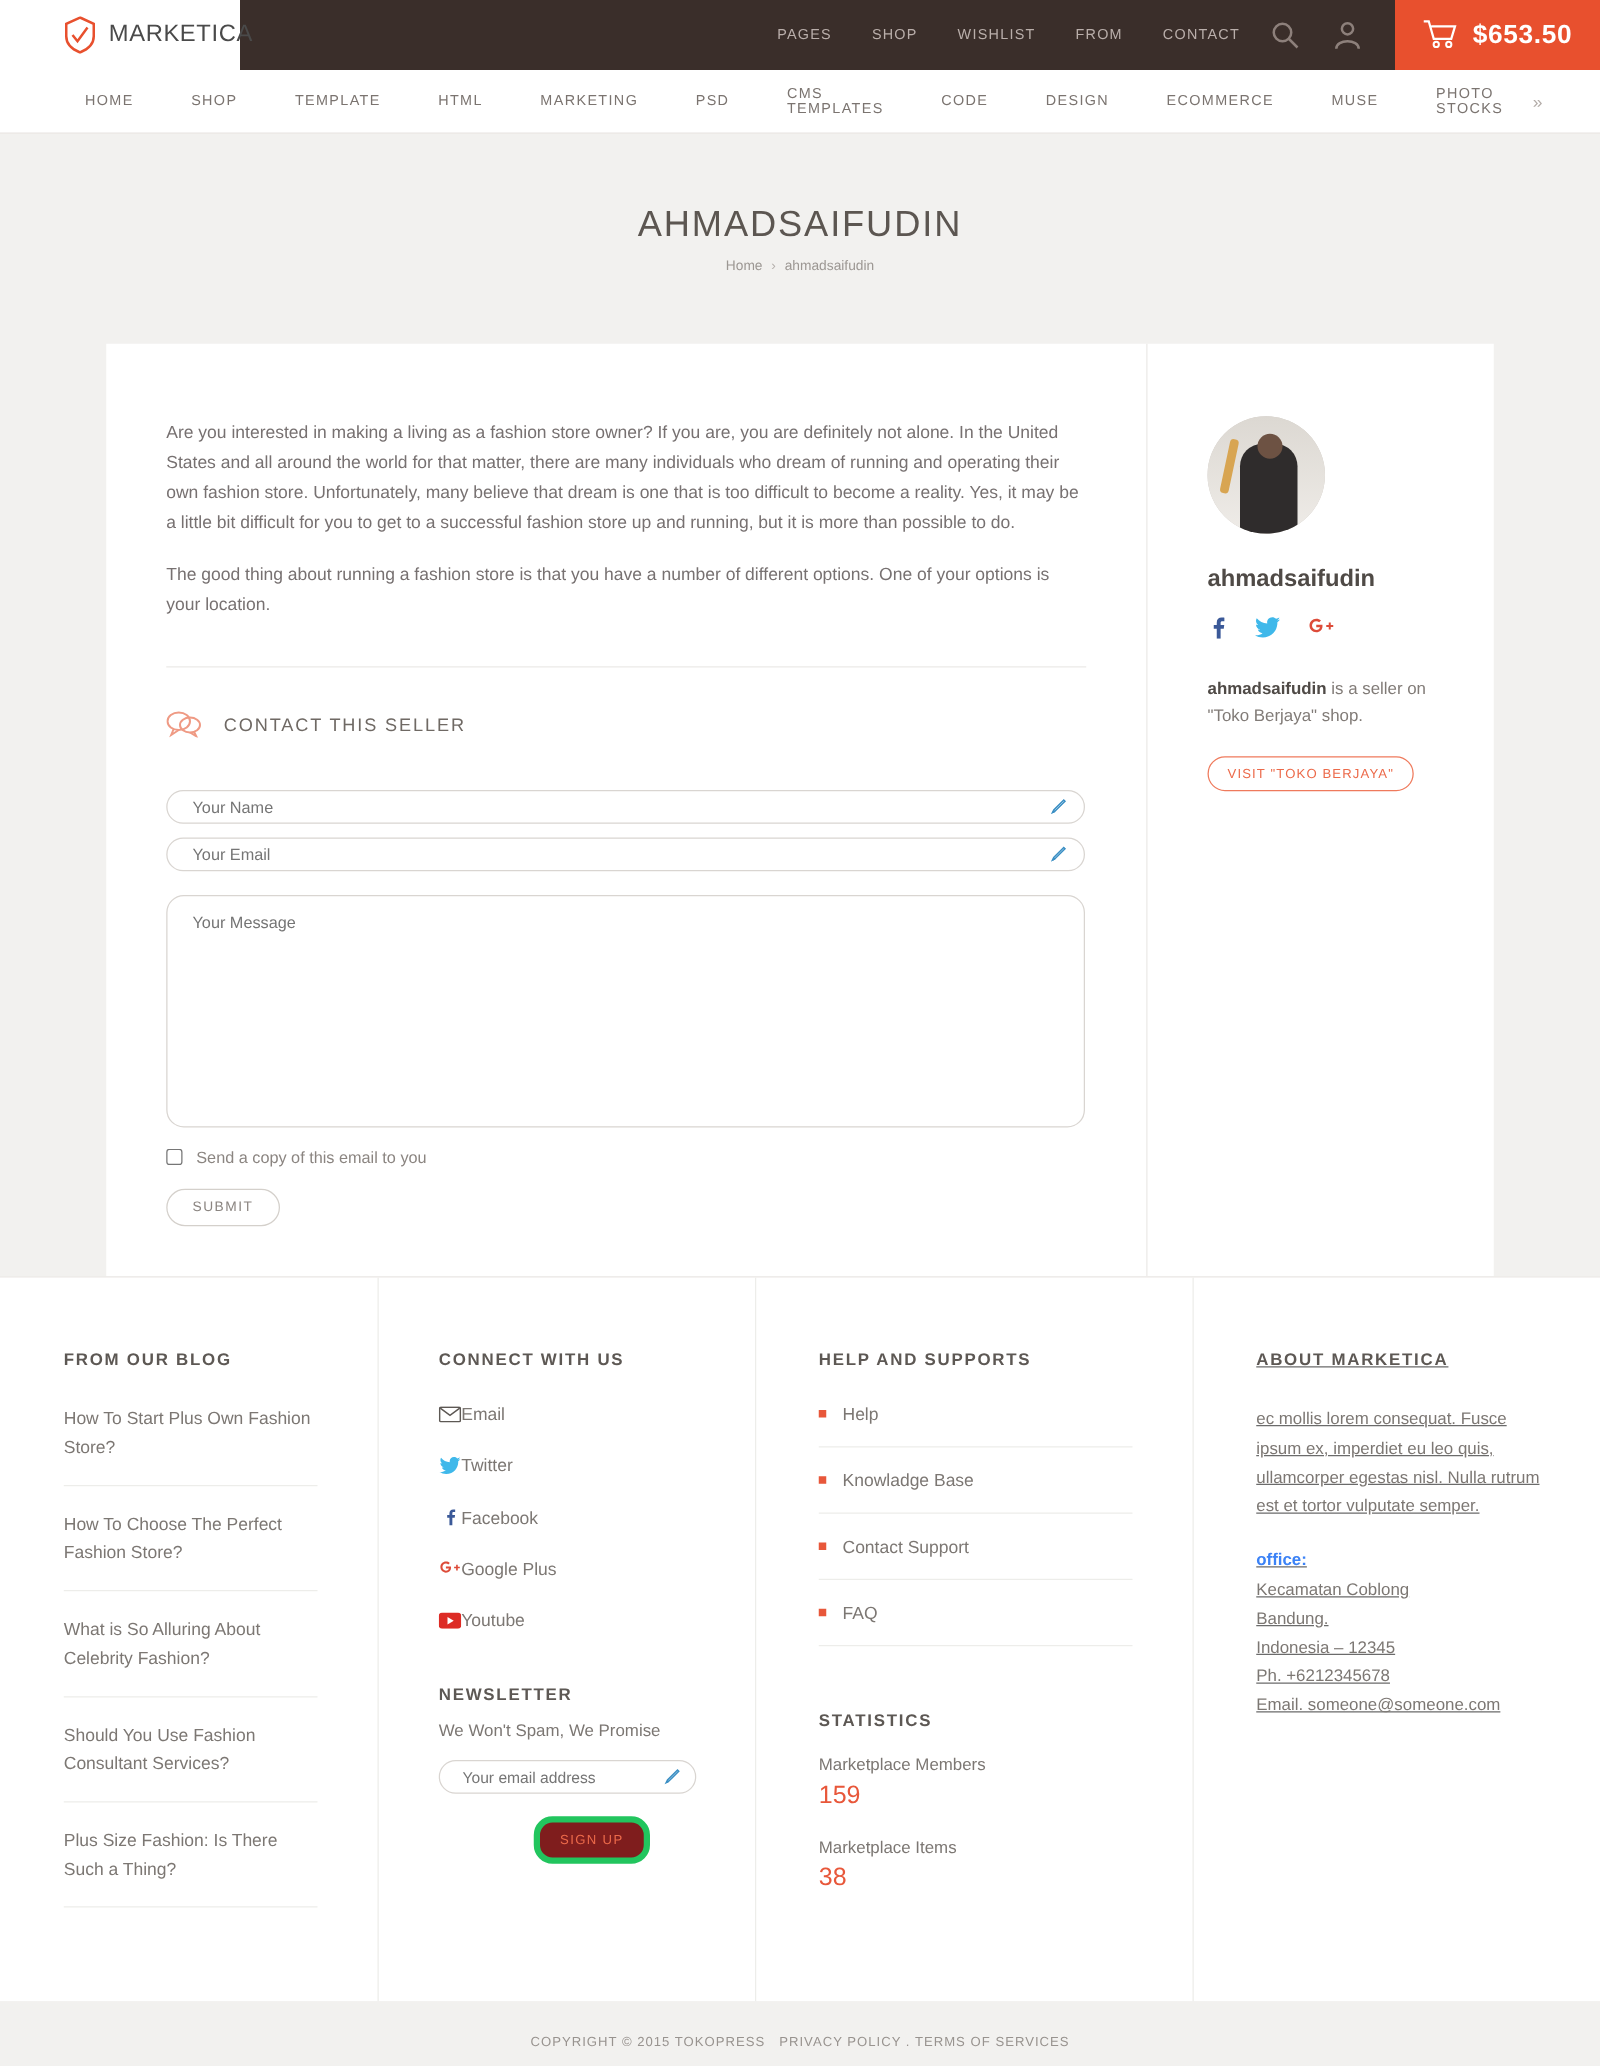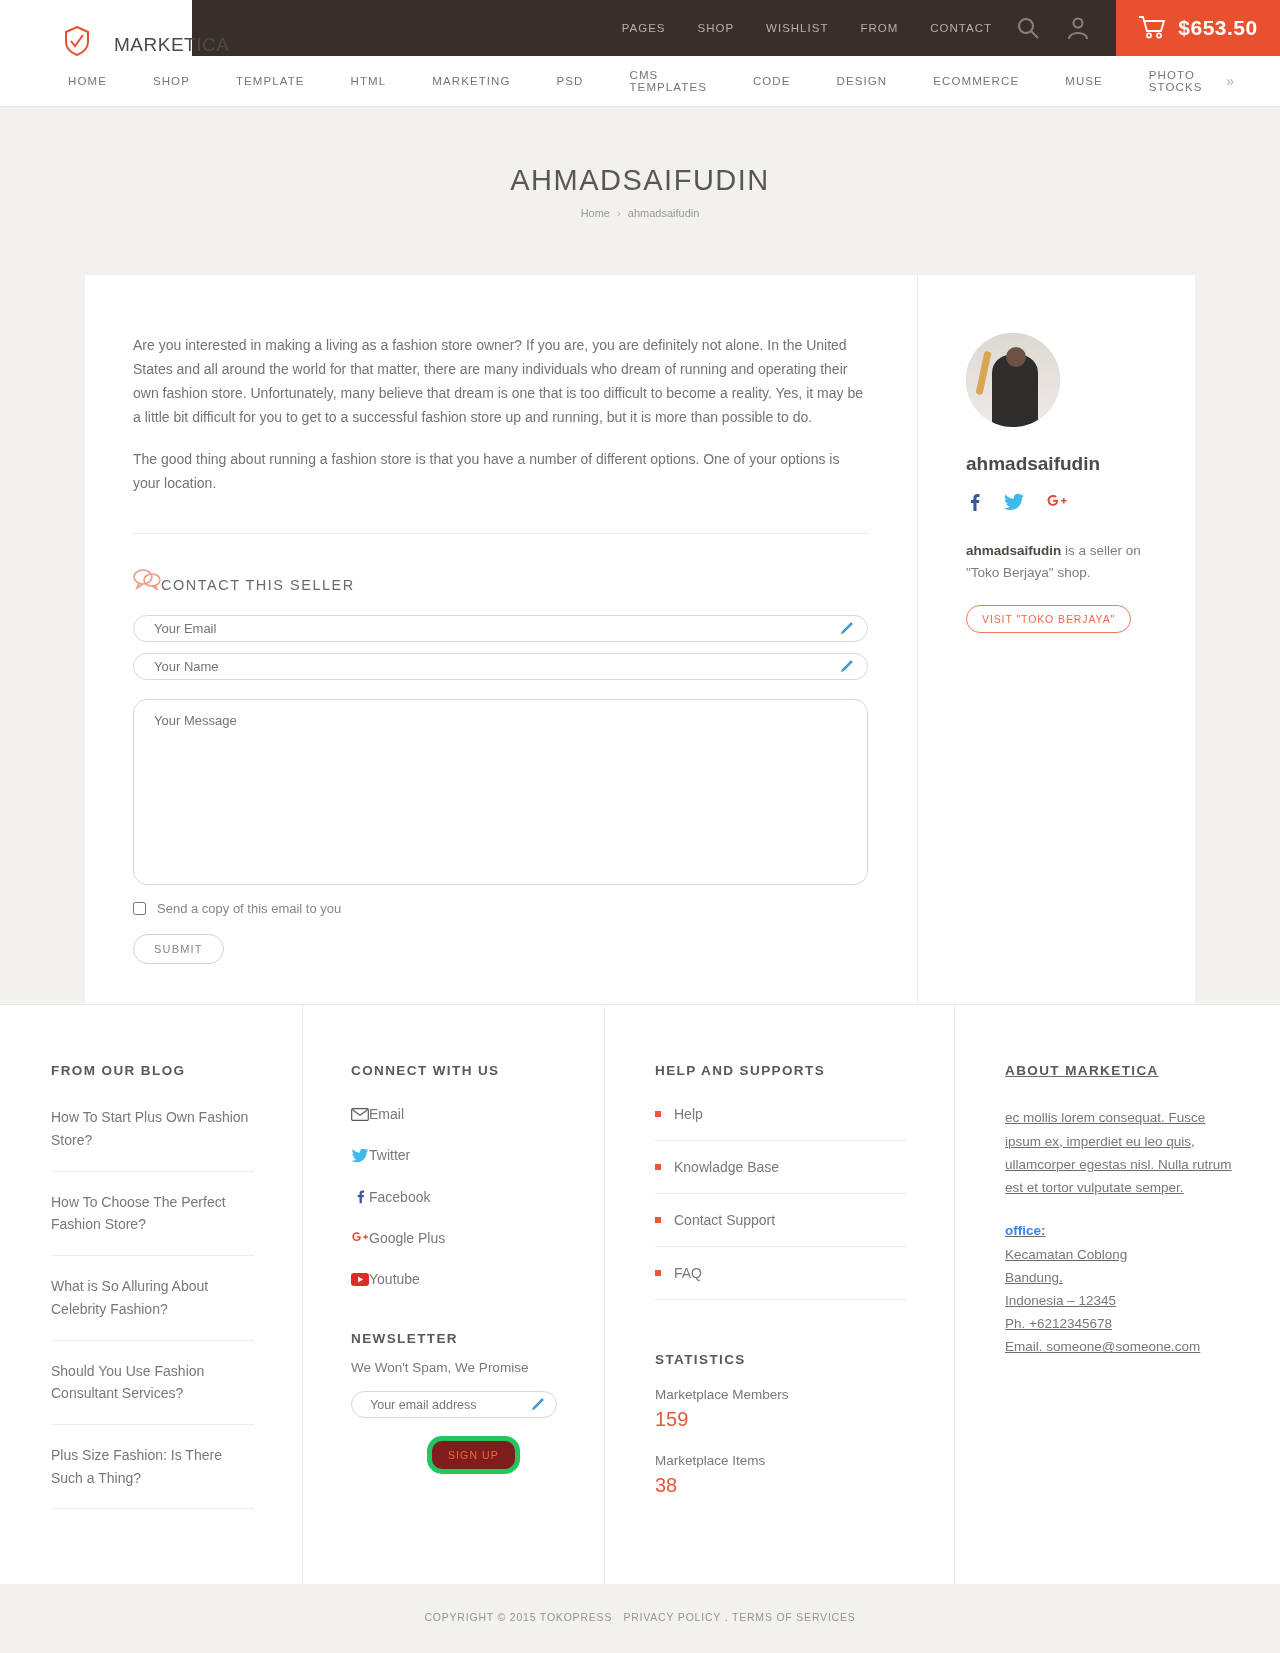--- a/index.html
+++ b/index.html
@@ -18,23 +18,23 @@
     height: 56px;
     background: #3a2e2a;
     display: flex;
     align-items: stretch;
     position: relative;
   }
   .logo-box {
     width: 192px;
     background: #ffffff;
     display: flex;
-    align-items: flex-end;
-    padding-left: 64px;
-    gap: 24px;
+    align-items: center;
+    padding-left: 51px;
+    gap: 10px;
   }
   .logo-mark { width: 26px; height: 30px; flex: none; }
   .logo-text {
     font-size: 19px;
     letter-spacing: 0.5px;
     color: #4a4a4a;
     font-weight: 400;
   }
   .topnav {
     flex: 1;
@@ -123,22 +123,23 @@
     margin: 0 0 18px;
     line-height: 1.72;
     font-size: 14px;
     color: #777171;
   }
   .divider { height: 1px; background: #eceae7; margin: 38px 0 0; }
 
   
   .form-head {
     display: flex;
-    align-items: flex-end;
-    margin: 34px 0 22px;
+    align-items: center;
+    gap: 18px;
+    margin: 34px 0 39px;
   }
   .form-head h3 {
     margin: 0;
     font-size: 14.5px;
     letter-spacing: 1.5px;
     color: #6f6964;
     font-weight: 400;
   }
   .field {
     position: relative;
@@ -418,31 +419,31 @@
             <ellipse cx="10" cy="9" rx="9" ry="7" fill="none" stroke="#ef9a84" stroke-width="1.6"></ellipse>
             <path d="M6 15 L4 20 L10 16" fill="none" stroke="#ef9a84" stroke-width="1.6"></path>
             <ellipse cx="19" cy="12" rx="8" ry="6" fill="none" stroke="#ef9a84" stroke-width="1.6"></ellipse>
             <path d="M22 17 L24 21 L19 18" fill="none" stroke="#ef9a84" stroke-width="1.6"></path>
           </svg>
         </span>
         <h3>CONTACT THIS SELLER</h3>
       </div>
 
       <div class="field">
-        <input type="text" placeholder="Your Email" style="">
+        <input type="text" placeholder="Your Name" style="">
         <span class="pen">
           <svg width="14" height="14" viewBox="0 0 14 14">
               <path d="M2 12 L4 11 L12 3 L11 2 L3 10 Z" fill="none" stroke="#3b8fc4" stroke-width="1.2"></path>
               <line x1="2" y1="12" x2="4" y2="11" stroke="#3b8fc4" stroke-width="1.2"></line>
             </svg>
         </span>
       </div>
 
       <div class="field">
-        <input type="text" placeholder="Your Name" style="">
+        <input type="text" placeholder="Your Email" style="">
         <span class="pen">
           <svg width="14" height="14" viewBox="0 0 14 14">
               <path d="M2 12 L4 11 L12 3 L11 2 L3 10 Z" fill="none" stroke="#3b8fc4" stroke-width="1.2"></path>
               <line x1="2" y1="12" x2="4" y2="11" stroke="#3b8fc4" stroke-width="1.2"></line>
             </svg>
         </span>
       </div>
 
       <div class="field" style="margin-top:19px;">
         <textarea placeholder="Your Message" style=""></textarea>

